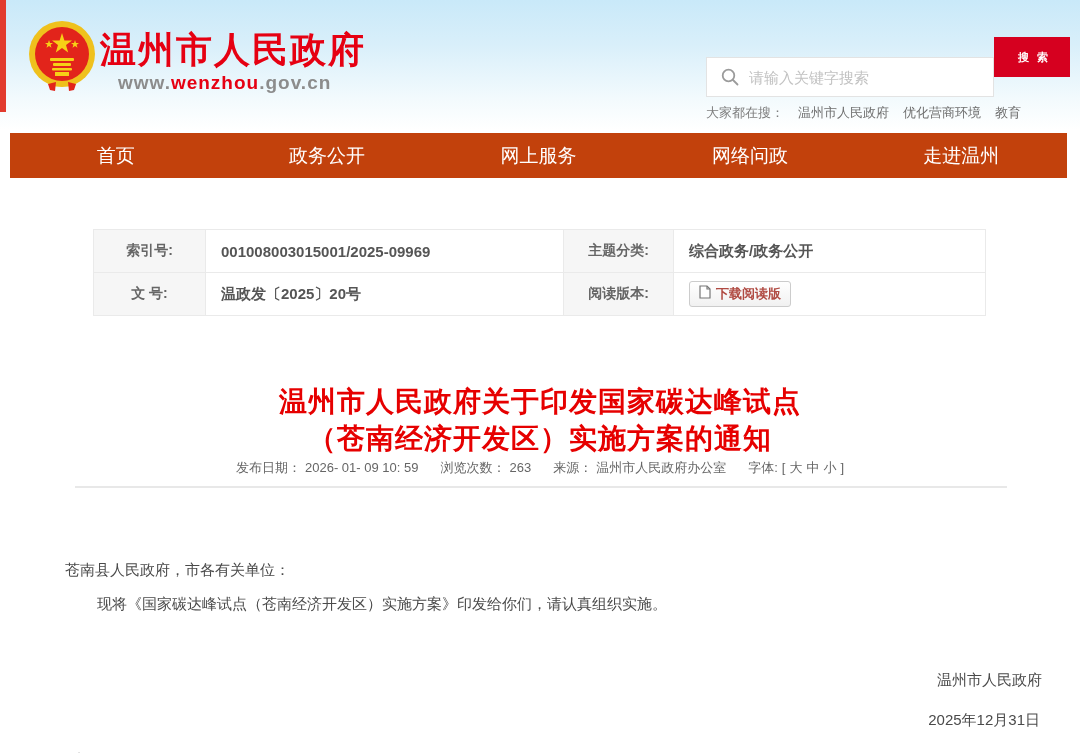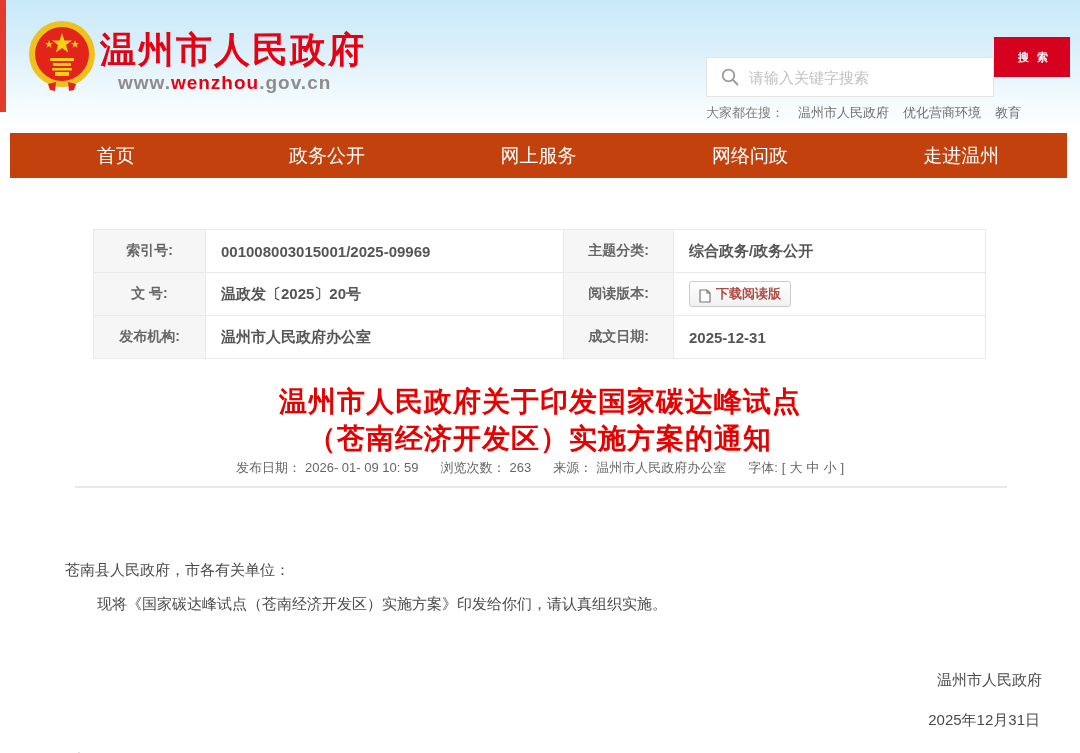--- a/index.html
+++ b/index.html
@@ -34,21 +34,21 @@
          display:flex; }
   .nav-item { flex:1; text-align:center; line-height:45px; color:#ffffff; font-size:19px; cursor:pointer; }
 
   
   .doc-table { position:absolute; left:93px; top:229px; width:893px; border-collapse:collapse; }
   .doc-table td { border:1px solid #eaeaea; height:43px; font-size:14px; }
   .doc-table td.lbl { width:112px; background:#f6f6f6; text-align:center; font-weight:bold; color:#666; }
   .doc-table td.lbl2 { width:110px; }
   .doc-table td.val { padding-left:15px; font-weight:bold; color:#555; font-size:15px; }
   .doc-table td.val1 { width:358px; }
-  .dl-btn { display:inline-flex; align-items:flex-end; gap:5px; border:1px solid #cccccc; border-radius:3px;
+  .dl-btn { display:inline-flex; align-items:flex-start; gap:5px; border:1px solid #cccccc; border-radius:3px;
             background:linear-gradient(180deg,#ffffff,#f1f1f1); padding:3px 9px; font-size:13px;
             color:#b04a42; font-weight:bold; cursor:pointer; font-family:inherit; }
 
   
   .doc-title { position:absolute; top:383px; left:0; width:1080px; text-align:center;
                color:#e60000; font-size:28px; font-weight:bold; line-height:37px; letter-spacing:1px; }
   .doc-meta { position:absolute; top:459px; left:0; width:1080px; text-align:center;
               font-size:13px; color:#666; }
   .doc-meta span { margin:0 2px; }
   .doc-meta .gap { margin-left:20px; }
@@ -124,26 +124,20 @@
       <td class="val">
         <span class="dl-btn">
           <svg width="12" height="14" viewBox="0 0 12 14">
             <path d="M1 1 h7 l3 3 v9 h-10 z" fill="#ffffff" stroke="#777" stroke-width="1.2"></path>
             <path d="M8 1 v3 h3" fill="none" stroke="#777" stroke-width="1.2"></path>
           </svg>
           <span>下载阅读版</span>
         </span>
       </td>
     </tr>
-    <tr>
-      <td class="lbl">发布机构:</td>
-      <td class="val val1">温州市人民政府办公室</td>
-      <td class="lbl lbl2">成文日期:</td>
-      <td class="val">2025-12-31</td>
-    </tr>
   </tbody>
     </table>
 
   <div class="doc-title">
     <div>温州市人民政府关于印发国家碳达峰试点</div>
     <div>（苍南经济开发区）实施方案的通知</div>
   </div>
 
   <div class="doc-meta">
     <span>发布日期：</span><span>2026- 01- 09 10: 59</span><span class="gap">浏览次数：</span><span>263</span><span class="gap">来源：</span><span>温州市人民政府办公室</span><span class="gap">字体:</span><span>[</span><span class="font-opt">大</span><span class="font-opt">中</span><span class="font-opt">小</span><span>]</span>

